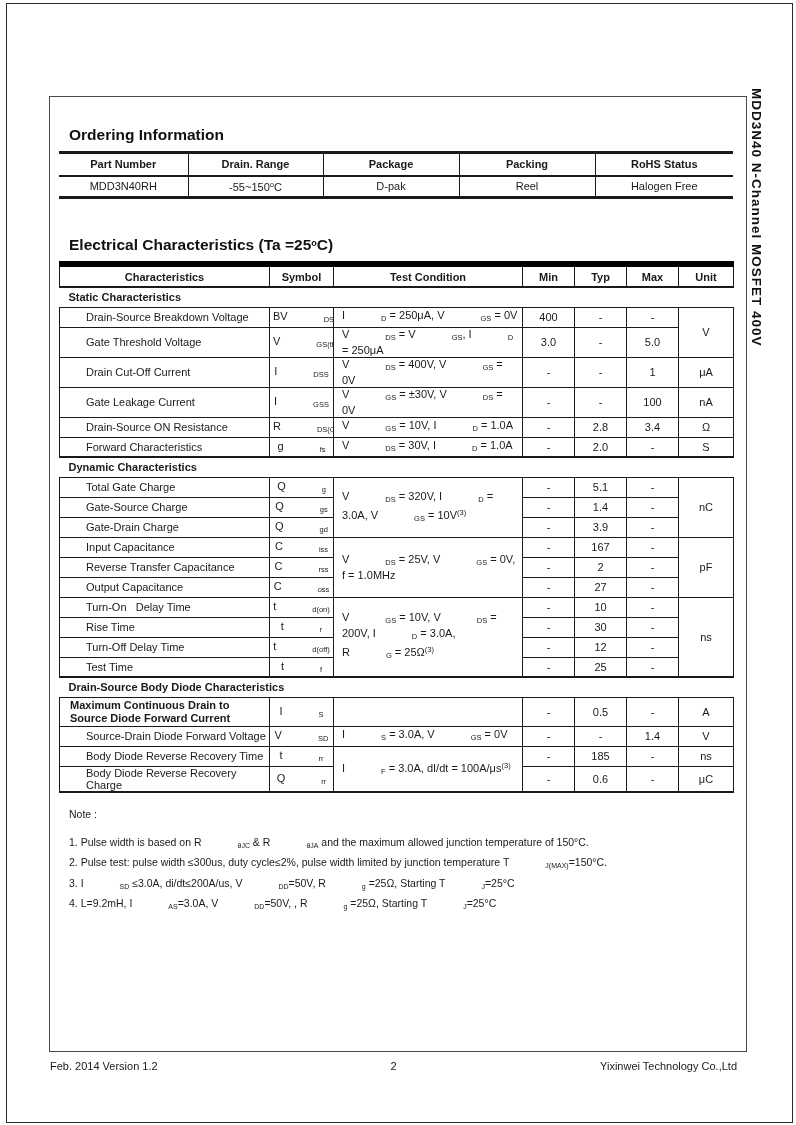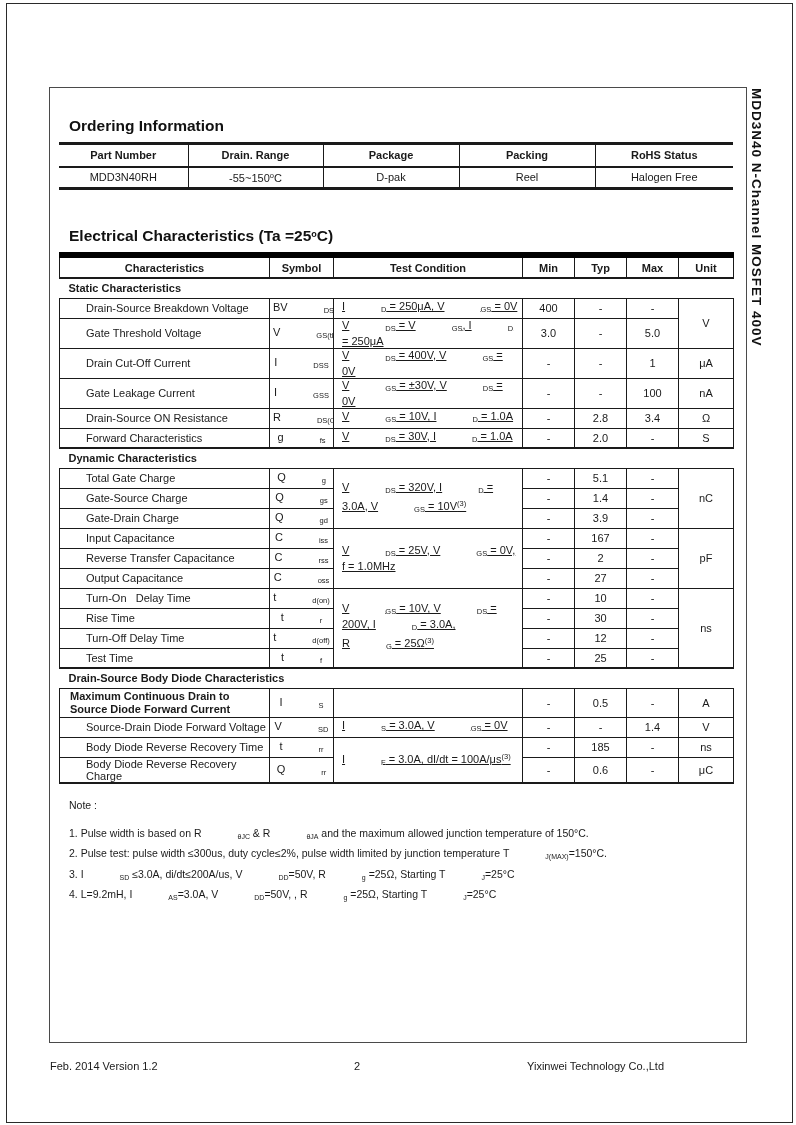--- a/index.html
+++ b/index.html
@@ -10,21 +10,21 @@
     font-family: "Liberation Sans", sans-serif;
     color: #1a1a1a;
   }
   .page-border {
     position: absolute;
     left: 6px; top: 3px; right: 3px; bottom: 2px;
     border: 1px solid #2a2a2a;
   }
   .content-frame {
     position: absolute;
-    left: 49px; top: 87px;
+    left: 49px; top: 96px;
     width: 698px; height: 956px;
     border: 1px solid #4a4a4a;
     background: #ffffff;
     overflow: hidden;
   }
   .side-title {
     position: absolute;
     left: 749px; top: 88px;
     writing-mode: vertical-rl;
     font-weight: bold;
@@ -58,30 +58,30 @@
   
   table.electrical { width: 674px; border-top: 6px solid #000000; border-bottom: 2px solid #1a1a1a; margin-top: 4px; }
   table.electrical td { border: 1px solid #1a1a1a; text-align: center; height: 20px; padding: 0 3px; }
   table.electrical tr.head td { font-weight: bold; border-bottom: 2px solid #1a1a1a; height: 23px; }
   table.electrical td.section {
     border-left: none; border-right: none; border-top: 2px solid #1a1a1a;
     text-align: left; font-weight: bold; padding-left: 9px;
   }
   table.electrical td.cname { text-align: left; padding-left: 26px; }
   table.electrical td.cname.tight { padding-left: 10px; line-height: 12.5px; height: 29px; font-weight: bold; }
-  table.electrical td.cond { text-align: left; padding-left: 8px; line-height: 13px; text-decoration: underline; }
+  table.electrical td.cond { text-align: left; padding-left: 8px; line-height: 13px; }
 
   .notes { margin: 15px 0 0 19px; font-size: 10.5px; color: #1a1a1a; }
   .notes .note-label { margin-bottom: 14px; }
   .notes .note-line { line-height: 16.5px; }
   .notes sub { font-size: 7px; }
 
   .footer {
     position: absolute;
-    left: 50px; top: 1060px; width: 614px;
+    left: 50px; top: 1060px; width: 687px;
     font-size: 11px; color: #1a1a1a;
     display: flex; align-items: center;
   }
   .footer .f-left  { flex: 1; text-align: left; }
   .footer .f-mid   { flex: 1; text-align: center; }
   .footer .f-right { flex: 1; text-align: right; }
 </style>
 </head>
 <body>
 

